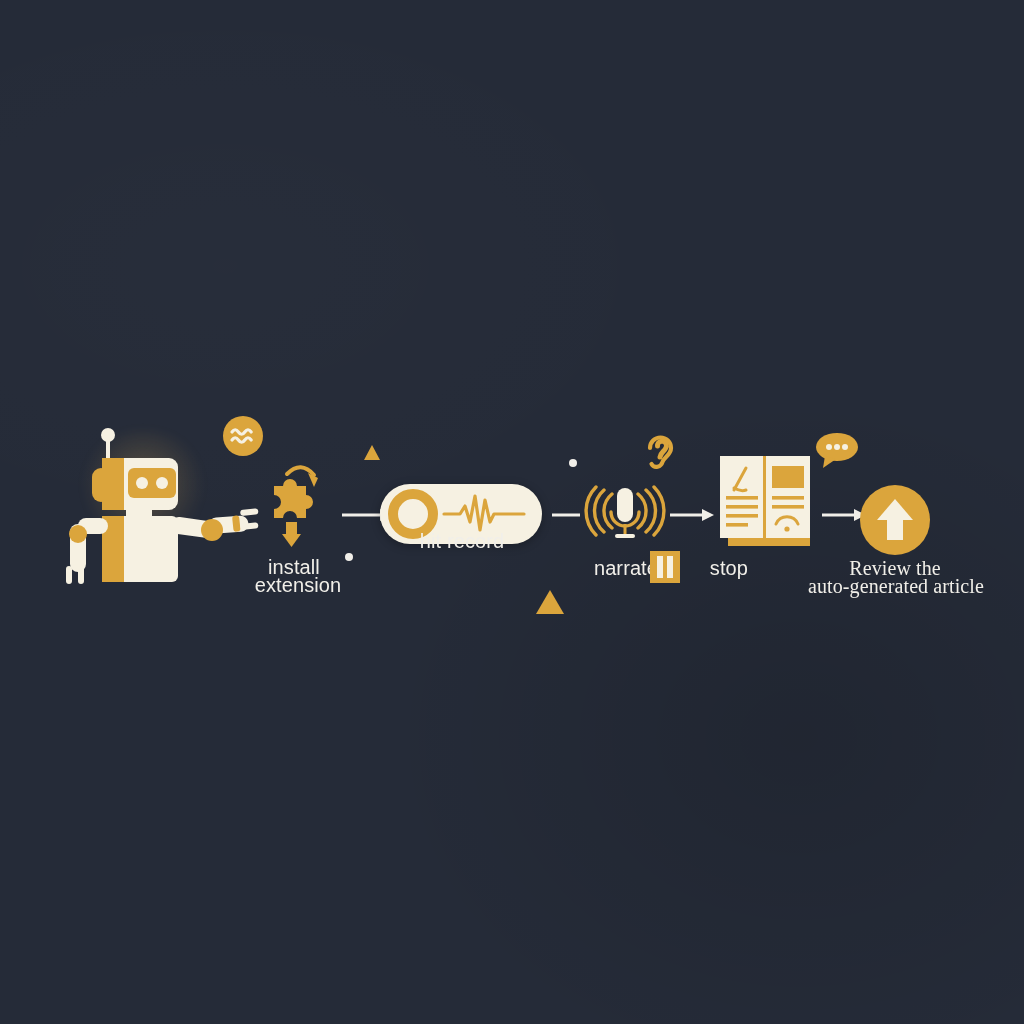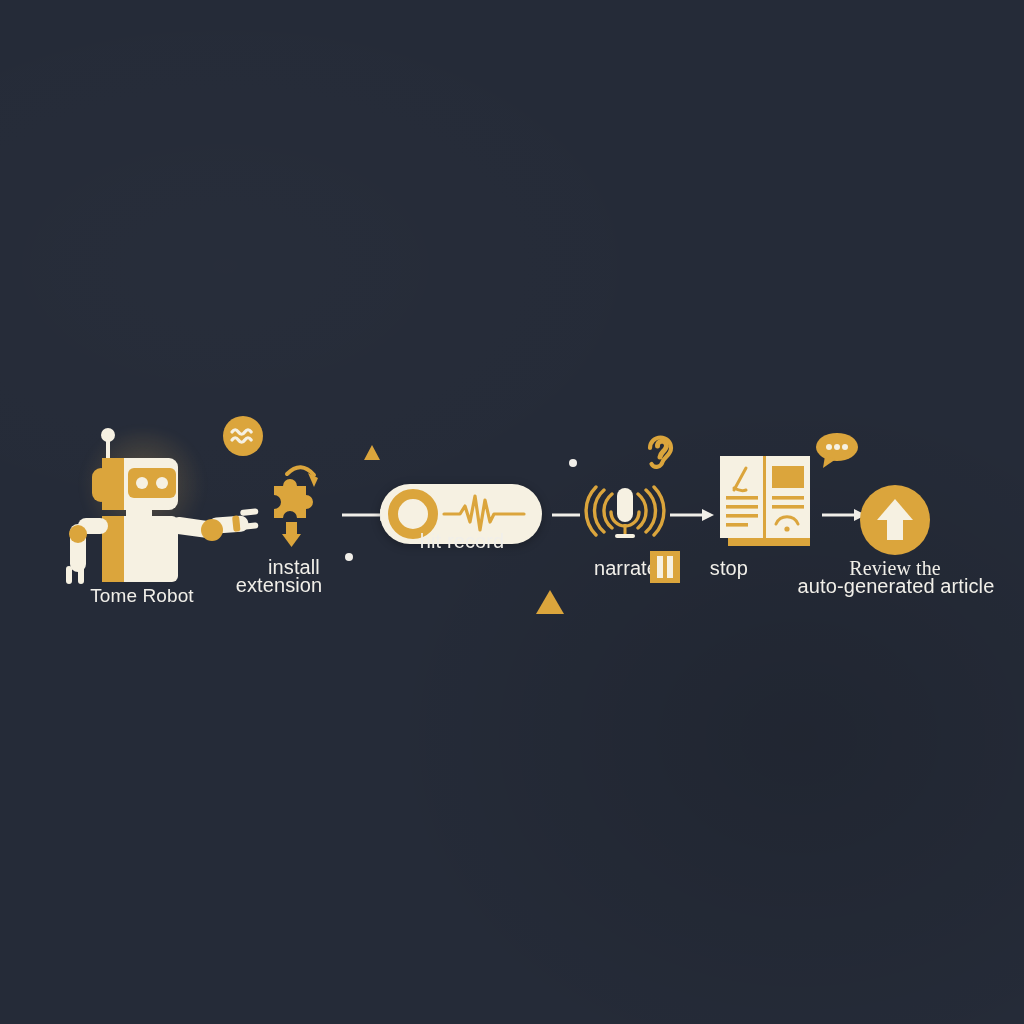--- a/index.html
+++ b/index.html
@@ -119,41 +119,40 @@
 
     <rect x="112" y="96" width="44" height="17" rx="8" fill="#f6f1e2" transform="rotate(8 112 96)"></rect>
     <rect x="148" y="98" width="40" height="16" rx="8" fill="#f6f1e2" transform="rotate(-4 148 98)"></rect>
     <circle cx="152" cy="110" r="11" fill="#dba53c"></circle>
 
     <rect x="172" y="96" width="7" height="16" rx="3" fill="#dba53c" transform="rotate(-6 172 96)"></rect>
     <rect x="180" y="90" width="18" height="6" rx="3" fill="#f6f1e2" transform="rotate(-6 180 90)"></rect>
     <rect x="180" y="104" width="18" height="6" rx="3" fill="#f6f1e2" transform="rotate(-6 180 104)"></rect>
   </svg>
 
-  <div class="label big" style="left:42px; top:585px; width:200px;">Tome Robot</div>
 
   <svg class="abs" style="left:222px; top:415px;" width="42" height="42" viewBox="0 0 42 42">
     <circle cx="21" cy="21" r="20" fill="#dba53c"></circle>
     <path d="M10 17 q3.2 -4.5 6.4 0 t6.4 0 t6.4 0" stroke="#f6f1e2" stroke-width="3.2" fill="none" stroke-linecap="round"></path>
     <path d="M10 25 q3.2 -4.5 6.4 0 t6.4 0 t6.4 0" stroke="#f6f1e2" stroke-width="3.2" fill="none" stroke-linecap="round"></path>
   </svg>
 
   <svg class="abs" style="left:258px; top:452px;" width="80" height="100" viewBox="0 0 80 100">
 
     <path d="M29 22 q14 -14 27 1" stroke="#dba53c" stroke-width="4" fill="none" stroke-linecap="round"></path>
     <path d="M50 21 L60 26 L56 35 Z" fill="#dba53c"></path>
 
     <path d="M16 34 h9 a7 7 0 1 1 14 0 h9 v9 a7 7 0 1 1 0 14 v9 h-9 a7 7 0 1 0 -14 0 h-9 v-9 a7 7 0 1 0 0 -14 z" fill="#dba53c"></path>
 
     <rect x="28" y="70" width="11" height="15" fill="#dba53c"></rect>
     <path d="M24 82 L43 82 L33.5 95 Z" fill="#dba53c"></path>
   </svg>
 
   <div class="label" style="left:228px; top:558px; width:132px;">install</div>
-  <div class="label" style="left:213px; top:576px; width:132px;">extension</div>
+  <div class="label" style="left:232px; top:576px; width:132px;">extension</div>
 
   <div class="conn" style="left:340px; top:506px;">
     <svg width="56" height="18" viewBox="0 0 56 18">
       <line x1="2" y1="9" x2="40" y2="9" stroke="#f1efe9" stroke-width="3"></line>
       <path d="M40 3 L52 9 L40 15 Z" fill="#f1efe9"></path>
     </svg>
   </div>
 
   <div class="pill" style="left:380px; top:484px; width:162px; height:60px;">
     <svg width="162" height="60" viewBox="0 0 162 60">
@@ -249,21 +248,21 @@
     </svg>
   </div>
 
   <svg class="abs" style="left:859px; top:484px;" width="72" height="72" viewBox="0 0 72 72">
     <circle cx="36" cy="36" r="35" fill="#dba53c"></circle>
     <rect x="28" y="34" width="16" height="22" fill="#f6f1e2"></rect>
     <path d="M18 36 L36 15 L54 36 Z" fill="#f6f1e2"></path>
   </svg>
 
   <div class="label" style="left:800px; top:559px; width:190px;font-family:Liberation Serif, serif;">Review the</div>
-  <div class="label" style="left:790px; top:577px; width:212px;">auto-generated article</div>
+  <div class="label" style="left:790px; top:577px; width:212px;font-family:Liberation Serif, serif;">auto-generated article</div>
 
   <svg class="tri" style="left:364px; top:445px;" width="16" height="15" viewBox="0 0 16 15">
     <path d="M8 0 L16 15 L0 15 Z" fill="#dba53c"></path>
   </svg>
   <svg class="tri" style="left:536px; top:590px;" width="28" height="24" viewBox="0 0 28 24">
     <path d="M14 0 L28 24 L0 24 Z" fill="#dba53c"></path>
   </svg>
 
   <div class="dot" style="left:345px; top:553px; width:8px; height:8px;"></div>
   <div class="dot" style="left:569px; top:459px; width:8px; height:8px;"></div>

